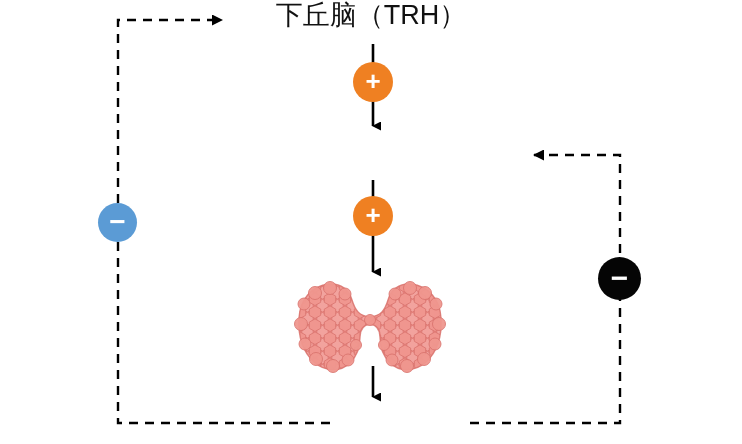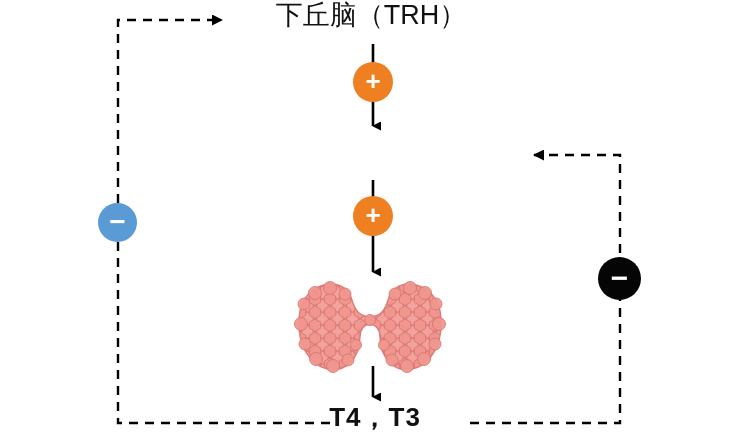--- a/index.html
+++ b/index.html
@@ -198,21 +198,20 @@
     </g>
 
     <path d="M330,423 L118,423 L118,20 L222,20" fill="none" stroke="#000000" stroke-width="2.4" stroke-dasharray="9 7" marker-end="url(#arrow-right)"></path>
 
     <path d="M470,423 L620,423 L620,155 L534,155" fill="none" stroke="#000000" stroke-width="2.4" stroke-dasharray="9 7" marker-end="url(#arrow-left)"></path>
   </svg>
 
   <div class="node-label" id="label-hypothalamus">下丘脑（TRH）</div>
 
 
-  <div class="node-label" id="label-hormones">T4，T3</div>
 
   <div class="sign-badge" id="badge-plus-1">
     <span>+</span>
   </div>
 
   <div class="sign-badge" id="badge-plus-2">
     <span>+</span>
   </div>
 
   <div class="sign-badge" id="badge-minus-left">

